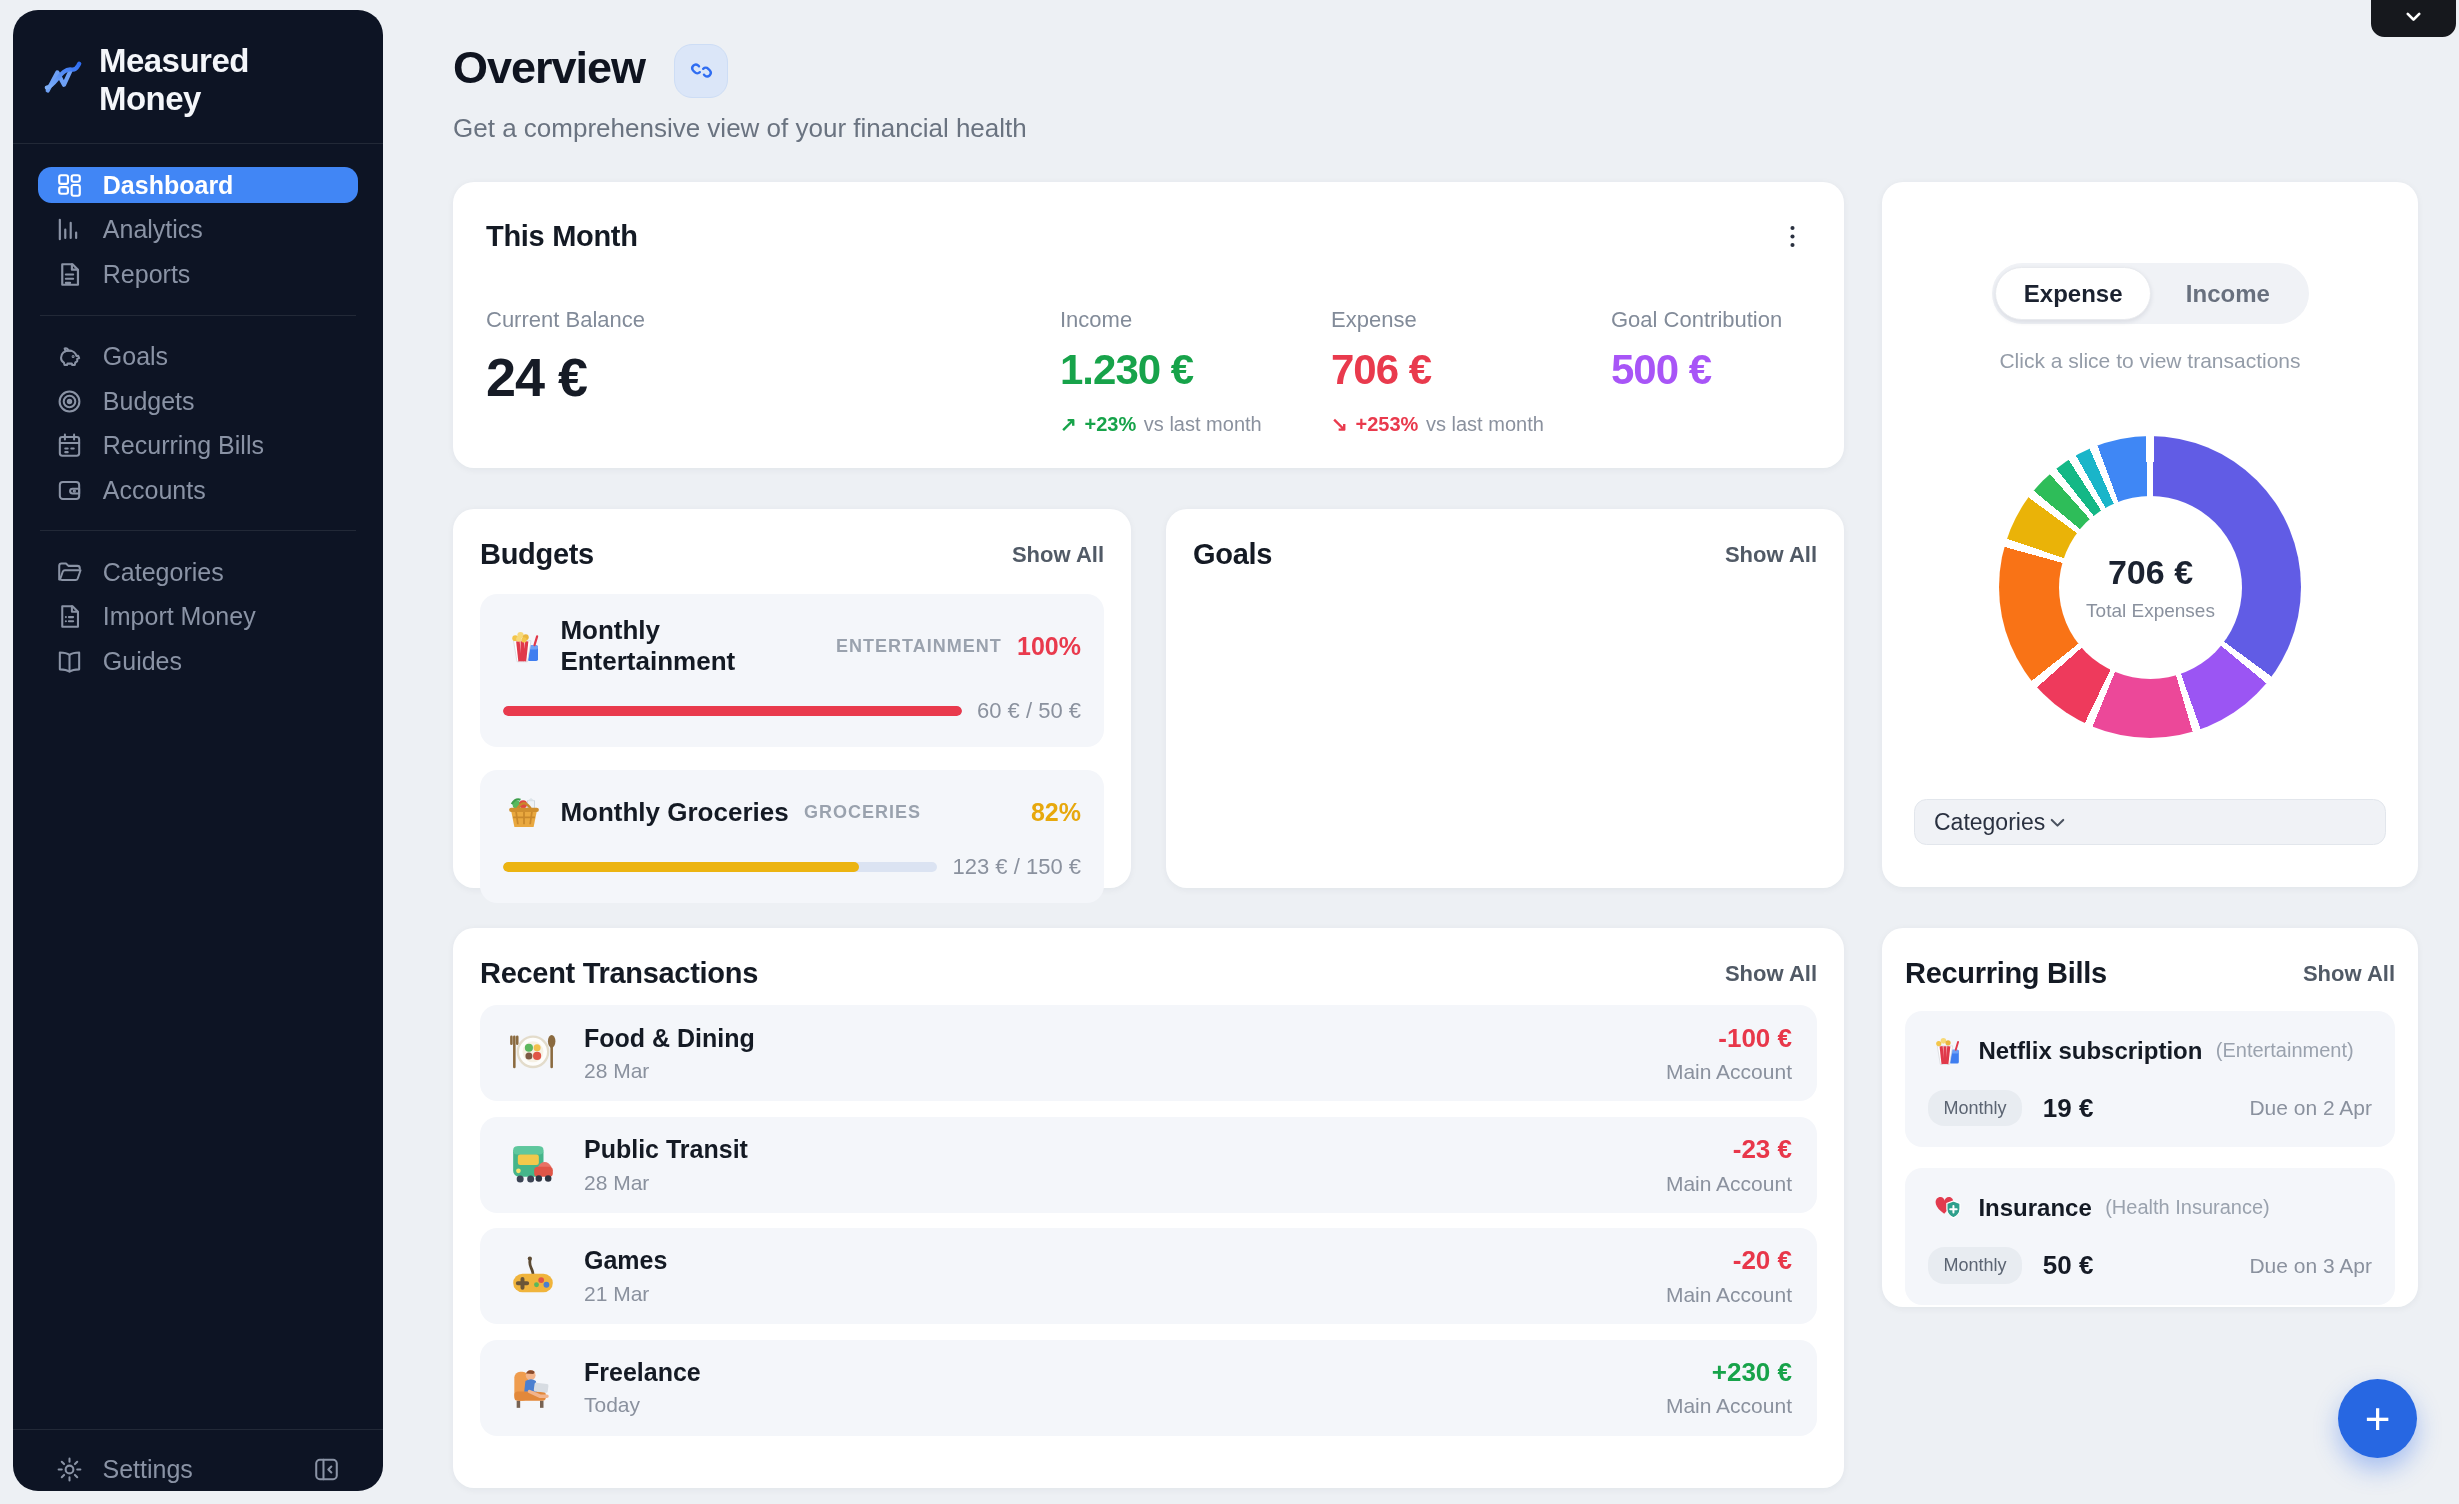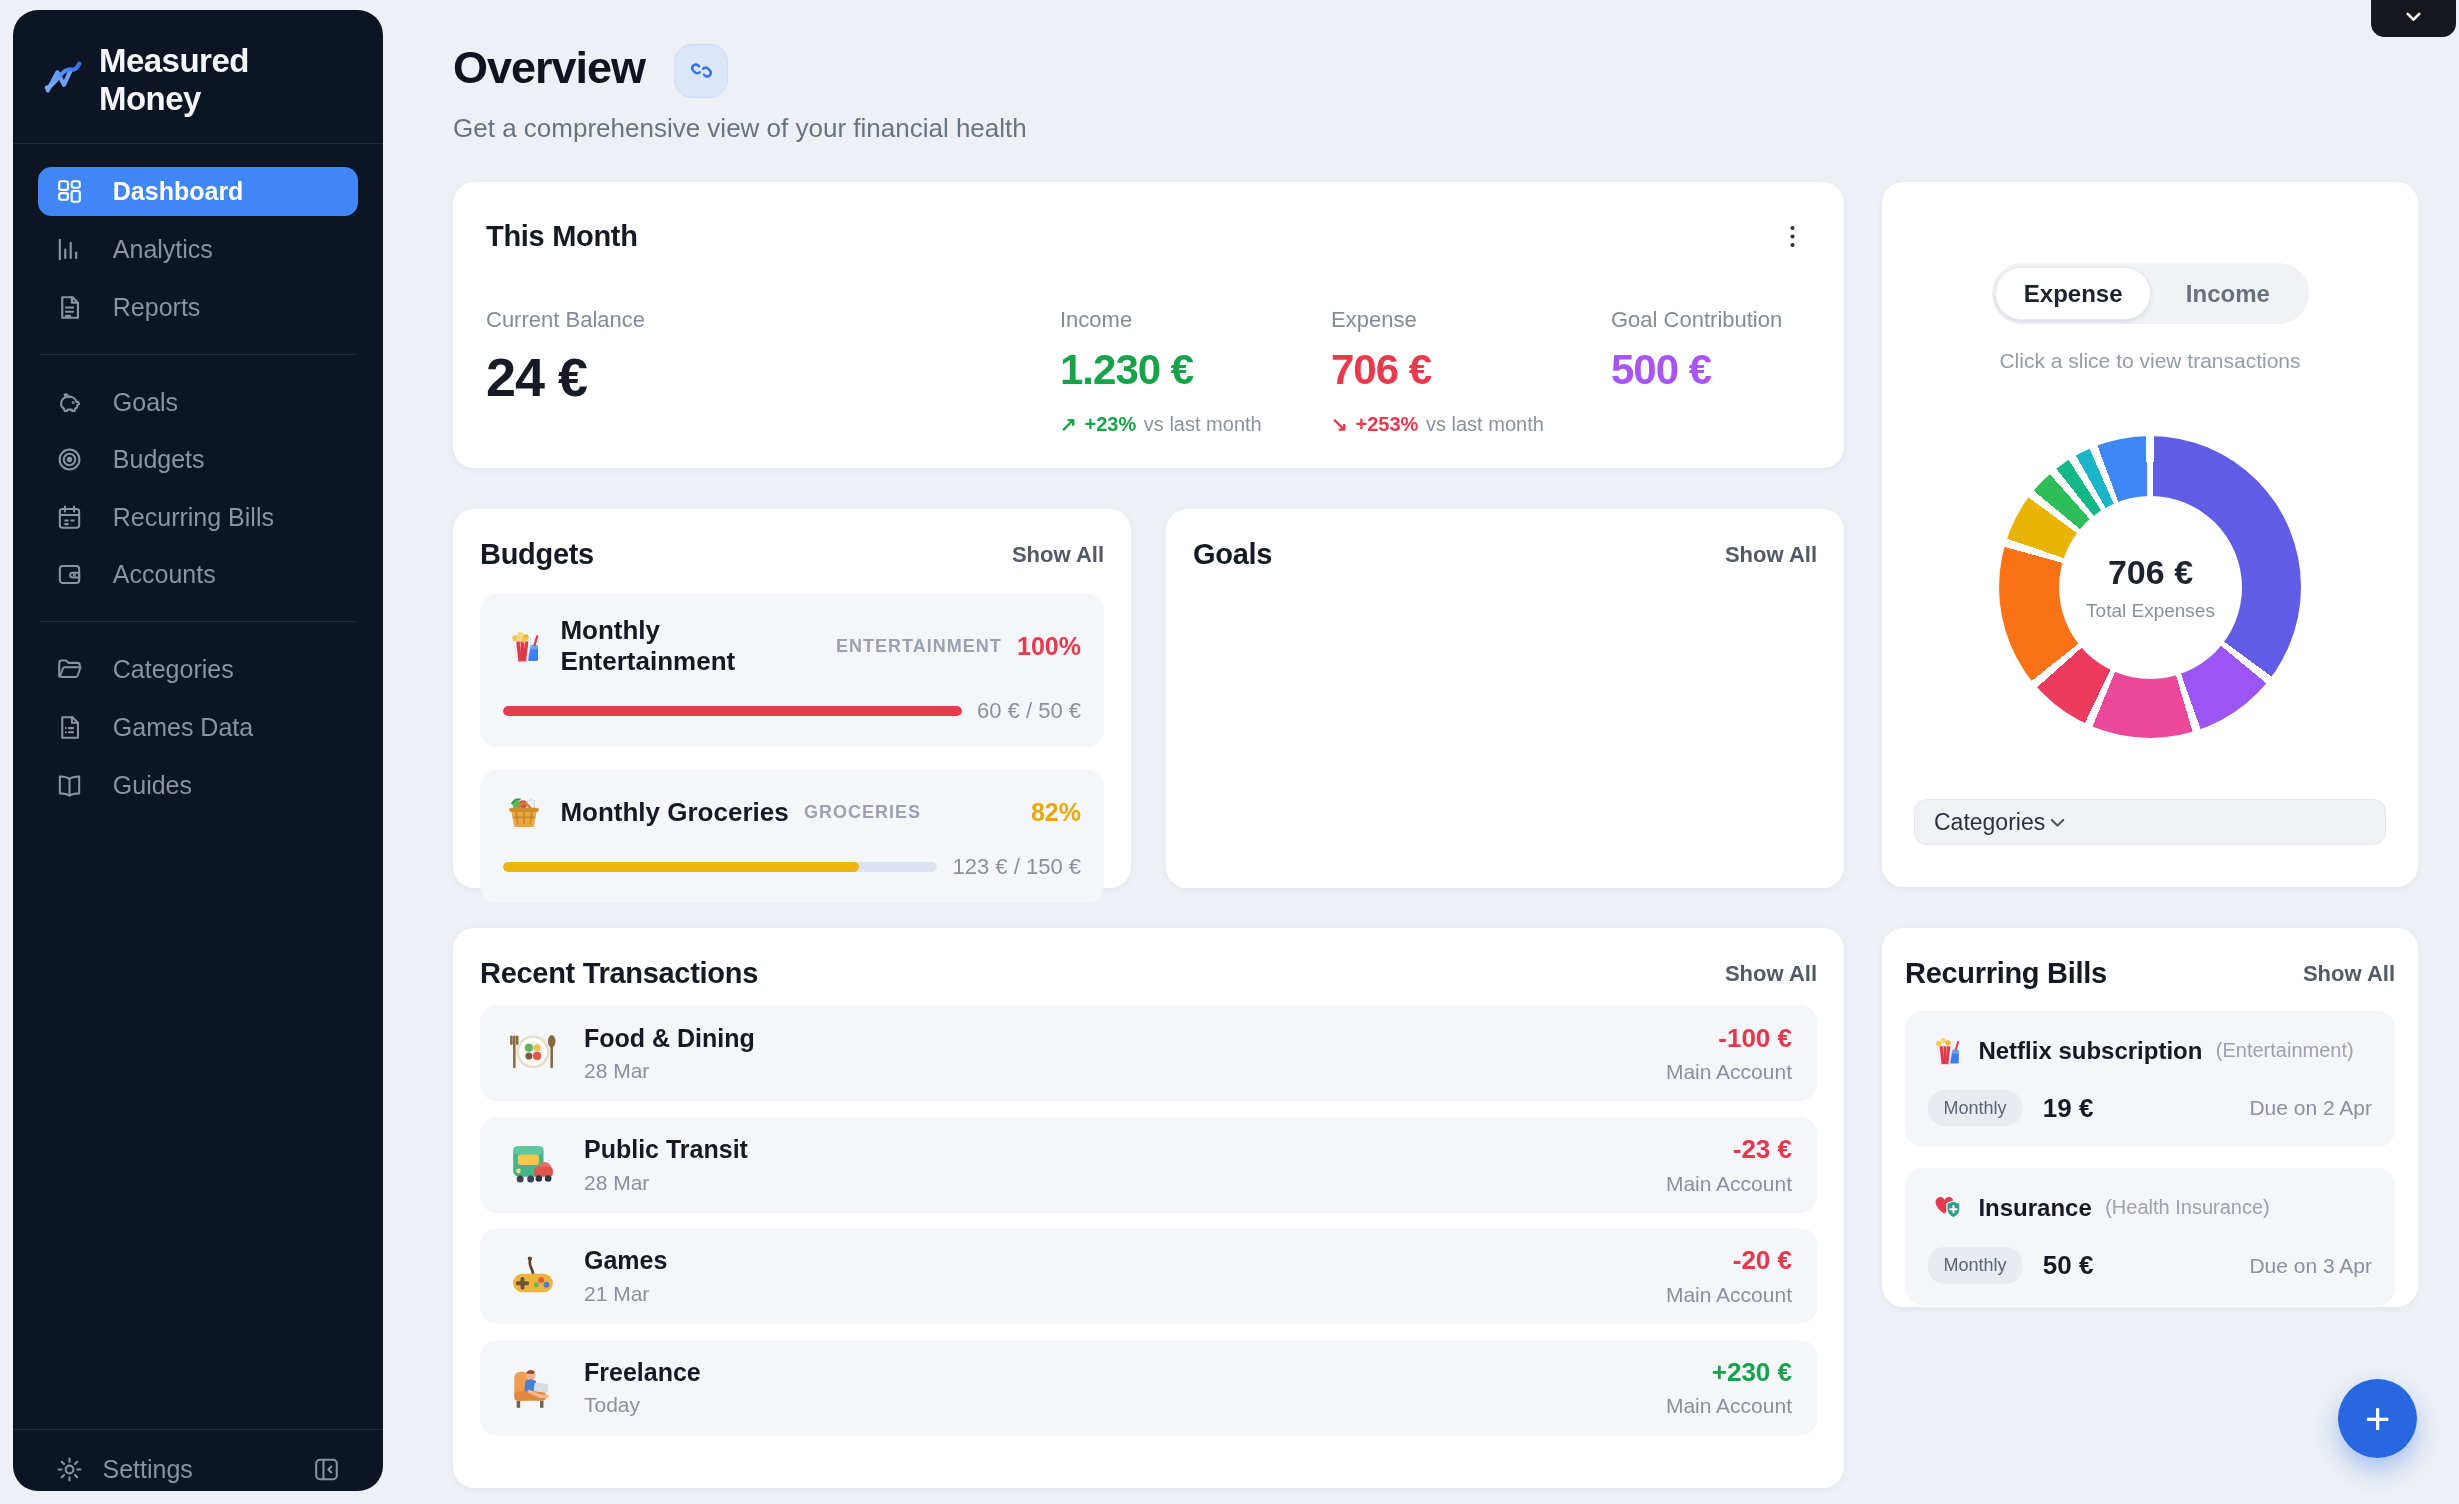--- a/index.html
+++ b/index.html
@@ -19,22 +19,22 @@
     width: 370px; height: 1481px;
     background: #0d1424; border-radius: 25px;
     display: flex; flex-direction: column;
     padding: 29px 0 7px;
   }
   .brand { display: flex; align-items: center; gap: 15.4px; padding: 3.8px 29px 25px; }
   .brand-name { color: #f4f6fa; font-size: 33px; font-weight: 700; letter-spacing: -0.5px; }
   .side-div { height: 1px; background: rgba(255,255,255,0.09); margin: 0 0 23px; }
   .side-div.inner { margin: 13.4px 27px 23px; }
   .nav-item {
-    display: flex; align-items: center; gap: 29px;
-    height: 49px; margin: 0 25px 8.6px; padding: 0 17.3px;
+    display: flex; align-items: center; gap: 19px;
+    height: 36px; margin: 0 25px 8.6px; padding: 0 17.3px;
     border-radius: 13.4px; color: #8a93a5;
     font-size: 25px; font-weight: 500; cursor: pointer;
   }
   .nav-item svg { width: 29px; height: 29px; flex: none; }
   .nav-item.active { background: #4186f5; color: #ffffff; font-weight: 600; }
   .settings-row {
     margin-top: auto;
     border-top: 1px solid rgba(255,255,255,0.09);
     padding: 25px 42px 0; display: flex; align-items: flex-end; gap: 19px;
     color: #8a93a5; font-size: 25px; font-weight: 500; cursor: pointer;
@@ -277,21 +277,21 @@
     <span>Categories</span>
   </div>
   <div class="nav-item">
     <span>
         <svg viewBox="0 0 24 24" fill="none" stroke="currentColor" stroke-width="1.7" stroke-linecap="round" stroke-linejoin="round">
           <path d="M6 3.5h8.5L19 8v12.5H6z"></path>
           <path d="M14 3.5V8h4.5"></path>
           <path d="M9 12.5h.01M11.5 12.5H15M9 16h.01M11.5 16H15"></path>
         </svg>
       </span>
-    <span>Games Data</span>
+    <span>Import Money</span>
   </div>
   <div class="nav-item">
     <span>
         <svg viewBox="0 0 24 24" fill="none" stroke="currentColor" stroke-width="1.7" stroke-linejoin="round">
           <path d="M12 6.5C10 5 7.2 4.5 4 4.5v14c3.2 0 6 .5 8 2 2-1.5 4.8-2 8-2v-14c-3.2 0-6 .5-8 2z"></path>
           <path d="M12 6.5v14"></path>
         </svg>
       </span>
     <span>Guides</span>
   </div>

